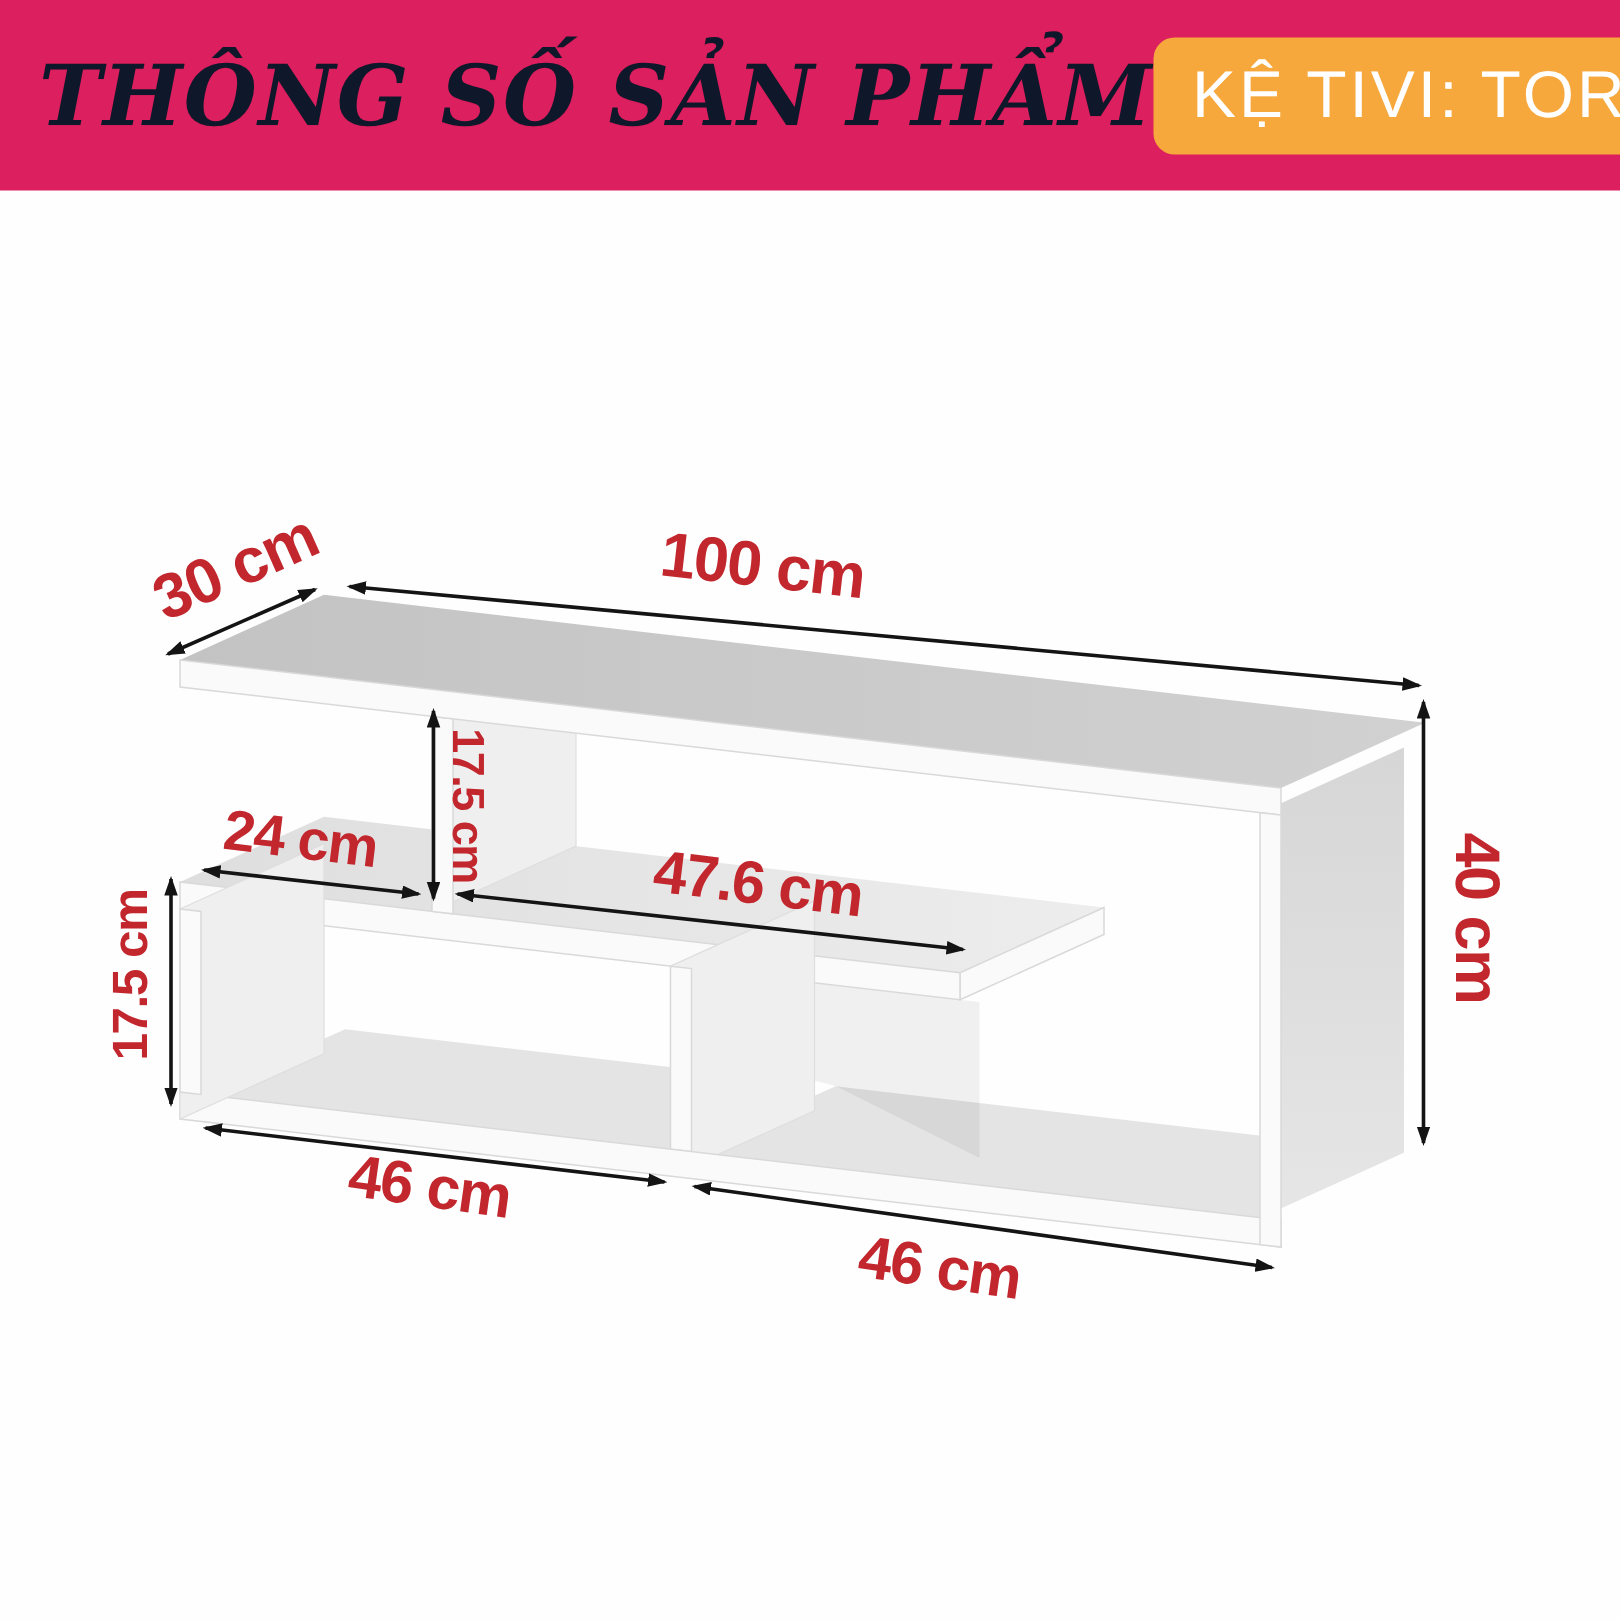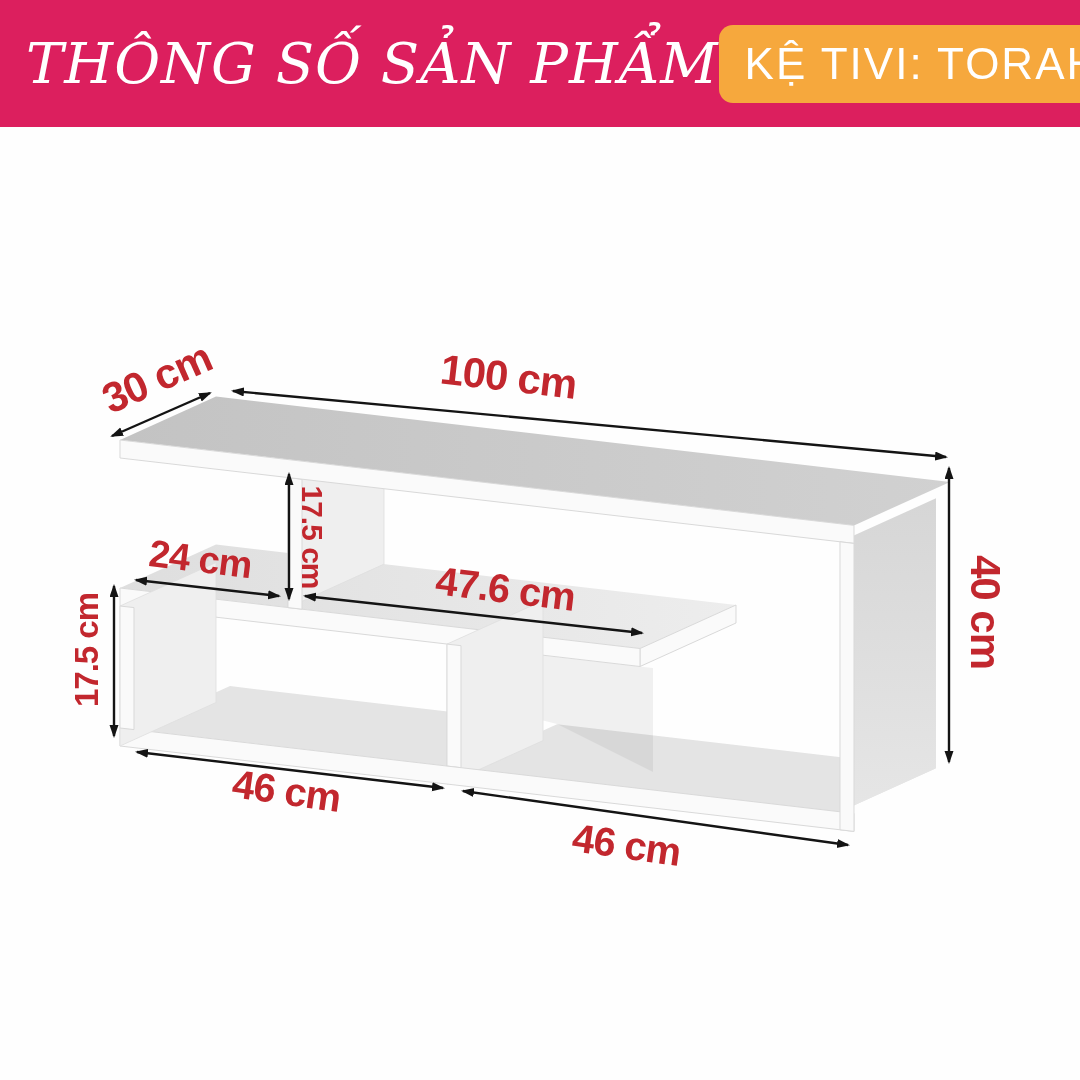--- a/index.html
+++ b/index.html
@@ -3,21 +3,21 @@
 <meta charset="utf-8">
 <style>
   html,body{margin:0;padding:0;background:#ffffff;}
   .page{position:relative;width:1080px;height:1080px;background:#fefefe;overflow:hidden;
         font-family:"Liberation Sans",sans-serif;}
   
   .banner{position:absolute;top:0;left:0;width:1080px;height:127px;
           background:var(--banner-color,#dc1f5e);
           display:flex;align-items:center;box-sizing:border-box;padding-left:26px;}
   .banner-title{font-family:"DejaVu Serif","Liberation Serif",serif;
-                font-style:italic;font-weight:normal;color:#ffffff;
+                font-style:italic;font-weight:bold;color:#0f172a;
                 font-size:56px;letter-spacing:1px;white-space:nowrap;
                 text-shadow:0 1px 0 rgba(0,0,0,0.04);}
   .badge{margin-left:auto;margin-right:16px;width:528px;height:78px;
          background:var(--badge-color,#f6a83d);border-radius:14px;
          display:flex;align-items:center;box-sizing:border-box;padding-left:26px;}
   .badge-text{color:#fff;font-size:44px;letter-spacing:2px;white-space:nowrap;
               font-family:"Liberation Sans",sans-serif;}
   
   .diagram{position:absolute;top:0;left:0;}
   .face-white{fill:#fafafa;stroke:#d9d9d9;stroke-width:1;}

